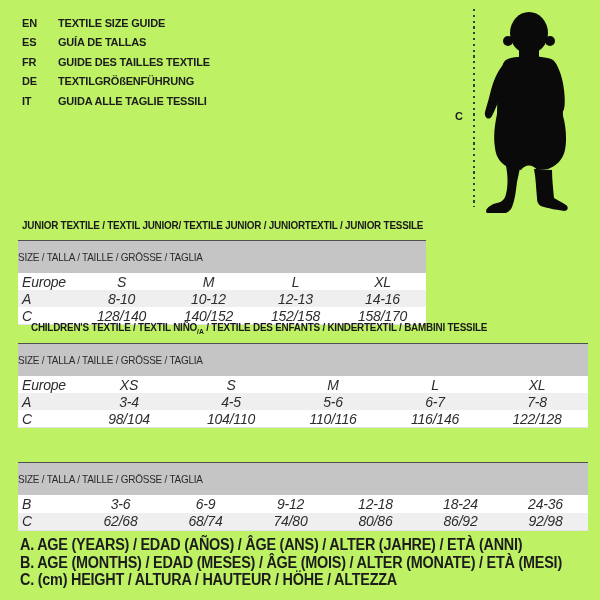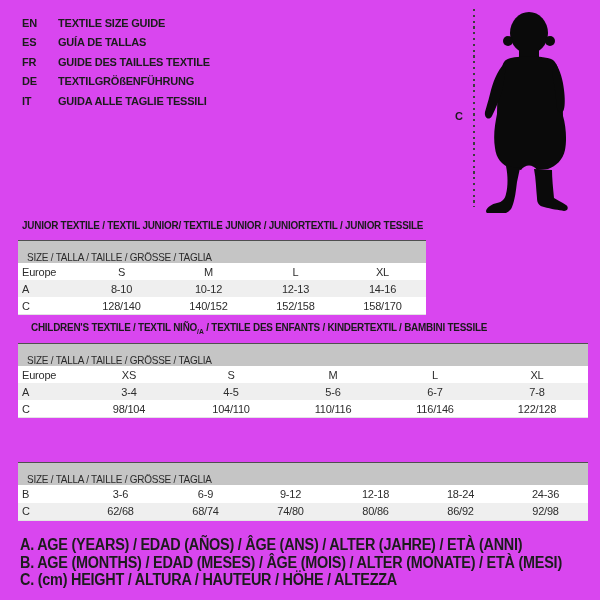--- a/index.html
+++ b/index.html
@@ -1,17 +1,17 @@
 <!DOCTYPE html>
 <html><head>
 <meta charset="utf-8">
 <style>
   html,body { margin:0; padding:0; background:#fff; }
   .page {
-    position:relative; width:600px; height:600px; background:#d946ef;
+    position:relative; width:600px; height:600px; background:#bef264;
     font-family:"Liberation Sans", sans-serif; color:#222; overflow:hidden;
     -webkit-font-smoothing:antialiased;
   }
   
   .lang-list { position:absolute; left:22px; top:13px; }
   .lang-row { display:flex; height:19.5px; align-items:center; font-weight:bold; font-size:11px; color:#1c1c1c; }
   .lang-code { width:36px; letter-spacing:-0.2px; }
   .lang-title { letter-spacing:-0.2px; white-space:nowrap; }
 
   
@@ -25,23 +25,23 @@
   
   .heading { position:absolute; left:22px; font-size:11px; font-weight:bold; color:#1a1a1a; white-space:nowrap; line-height:19px; }
   .cond { display:inline-block; transform:scaleX(0.9); transform-origin:0 50%; letter-spacing:-0.25px; white-space:nowrap; }
   .sub { font-size:7.5px; vertical-align:-2.5px; letter-spacing:0; }
 
   
   .size-table { position:absolute; left:18px; border-top:1.5px solid #4f4f4f; border-bottom:1px solid #e3e3e3; background:#fff; }
   .t1 { top:240px; width:408px; }
   .t2 { top:343px; width:570px; }
   .t3 { top:462px; width:570px; }
-  .t-header { background:#c5c5c5; height:22px; display:flex; align-items:flex-end; padding-left:9px; font-size:10.5px; color:#2a2a2a; }
+  .t-header { background:#c5c5c5; height:32px; display:flex; align-items:center; padding-left:0; font-size:10.5px; color:#2a2a2a; }
   .t-header .cond { transform:scaleX(0.95); }
-  .t-row { display:flex; height:17px; align-items:center; font-size:11px; color:#2d2d2d; }
+  .t-row { display:flex; height:17px; align-items:center; font-size:14px; color:#2d2d2d;font-style:italic; }
   .t3 .t-row { height:17.5px; }
   .t-row.alt { background:#efefef; }
   .t-label { width:60px; padding-left:4px; box-sizing:border-box; text-align:left; letter-spacing:-0.2px; }
   .t-cell { flex:1; text-align:center; letter-spacing:-0.2px; }
 
   
   .footnotes { position:absolute; left:20px; top:536px; }
   .footnote { height:17.5px; font-size:16px; font-weight:bold; color:#1c1c1c; }
 </style>
 </head>

